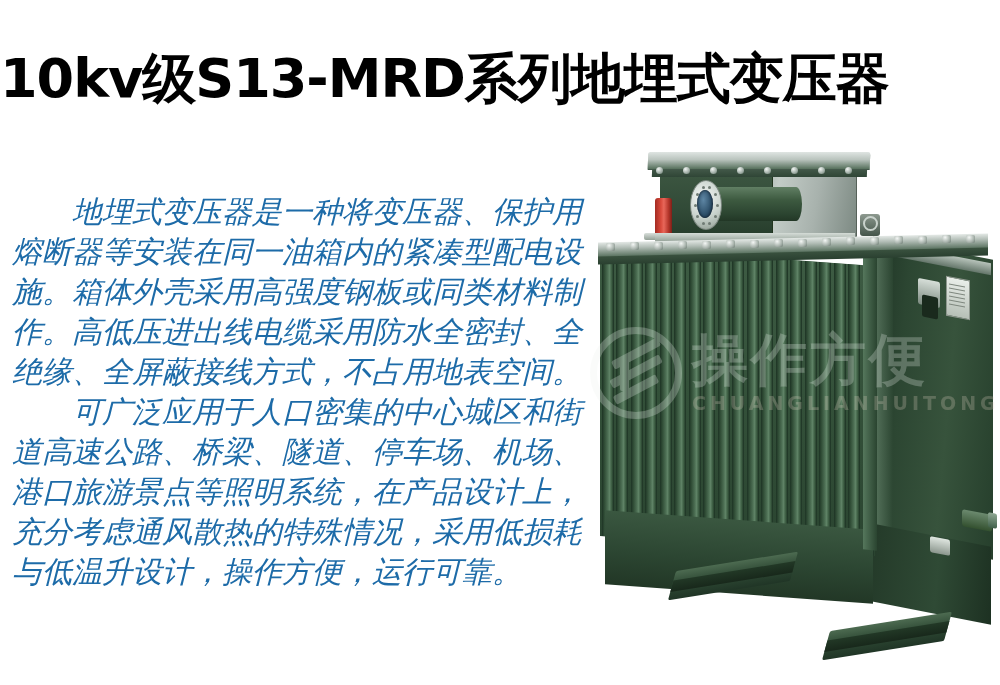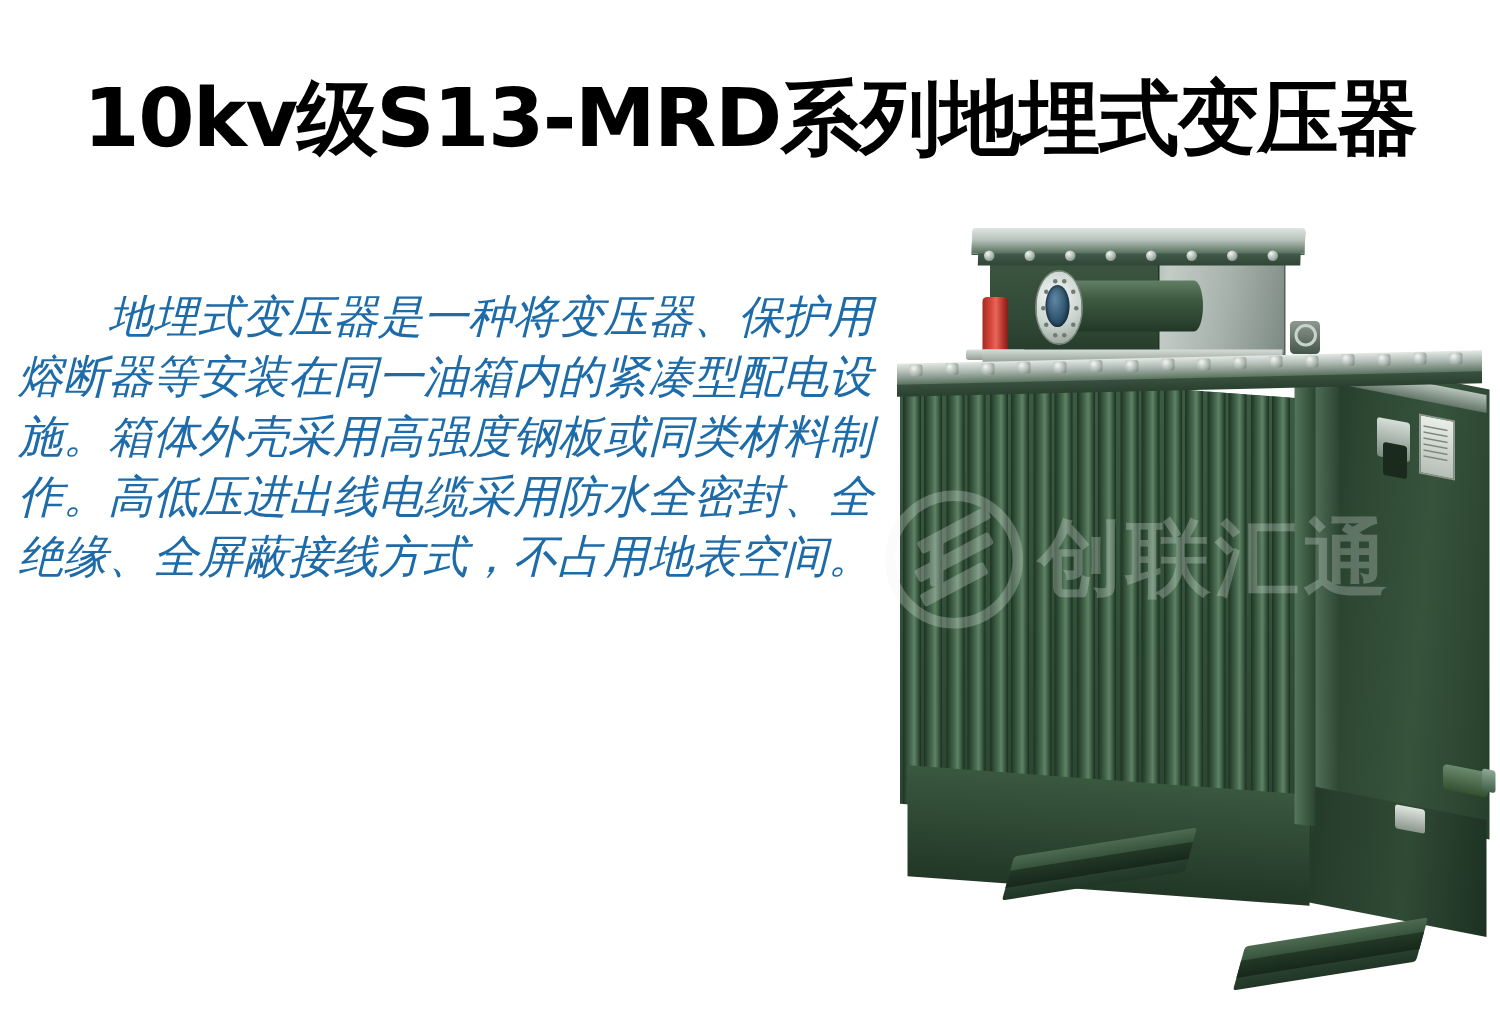--- a/index.html
+++ b/index.html
@@ -12,21 +12,21 @@
     height:685px;
     background:#ffffff;
     overflow:hidden;
   }
 
   
   #title{
     position:absolute;
     left:0; top:48px;
     width:1000px;
-    text-align:center;
+    text-align:left;
     color:#000000;
     font-weight:700;
     font-size:54px;
     line-height:62px;
     letter-spacing:-1px;
     white-space:nowrap;
     font-family:"DejaVu Sans","Liberation Sans",sans-serif;
   }
 
   
@@ -370,20 +370,21 @@
 </style>
 </head>
 <body>
 
 <div id="page">
 
   <div id="title">10kv级S13-MRD系列地埋式变压器</div>
 
   <div id="copy">
     <p>地埋式变压器是一种将变压器、保护用熔断器等安装在同一油箱内的紧凑型配电设施。箱体外壳采用高强度钢板或同类材料制作。高低压进出线电缆采用防水全密封、全绝缘、全屏蔽接线方式，不占用地表空间。</p>
+    <p>可广泛应用于人口密集的中心城区和街道高速公路、桥梁、隧道、停车场、机场、港口旅游景点等照明系统，在产品设计上，充分考虑通风散热的特殊情况，采用低损耗与低温升设计，操作方便，运行可靠。</p>
   </div>
 
   <div id="photo">
 
     <div class="cab"></div>
     <div class="cab-front"></div>
 
     <div class="bush-cyl"></div>
     <div class="bush-flange"></div>
     <div class="bush-hole"></div>
@@ -457,21 +458,22 @@
 
     <div id="watermark">
       <div id="wm-mark">
         <span class="ring"></span>
         <span class="sw" style="left:20px;top:22px;width:52px;height:9px;transform:rotate(-28deg);"></span>
         <span class="sw" style="left:18px;top:40px;width:56px;height:9px;transform:rotate(-28deg);"></span>
         <span class="sw" style="left:22px;top:58px;width:48px;height:9px;transform:rotate(-28deg);"></span>
         <span class="sw" style="left:30px;top:30px;width:9px;height:34px;"></span>
       </div>
       <div id="wm-text">
-        <div id="wm-cn">创联汇通</div>
+        <div id="wm-cn">操作方便</div>
+        <div id="wm-en">CHUANGLIANHUITONG</div>
       </div>
     </div>
 
   <span class="roofbolt" style="left: 96px;"></span>
       <span class="roofbolt" style="left: 123px;"></span>
       <span class="roofbolt" style="left: 150px;"></span>
       <span class="roofbolt" style="left: 177px;"></span>
       <span class="roofbolt" style="left: 204px;"></span>
       <span class="roofbolt" style="left: 231px;"></span>
       <span class="roofbolt" style="left: 258px;"></span>

